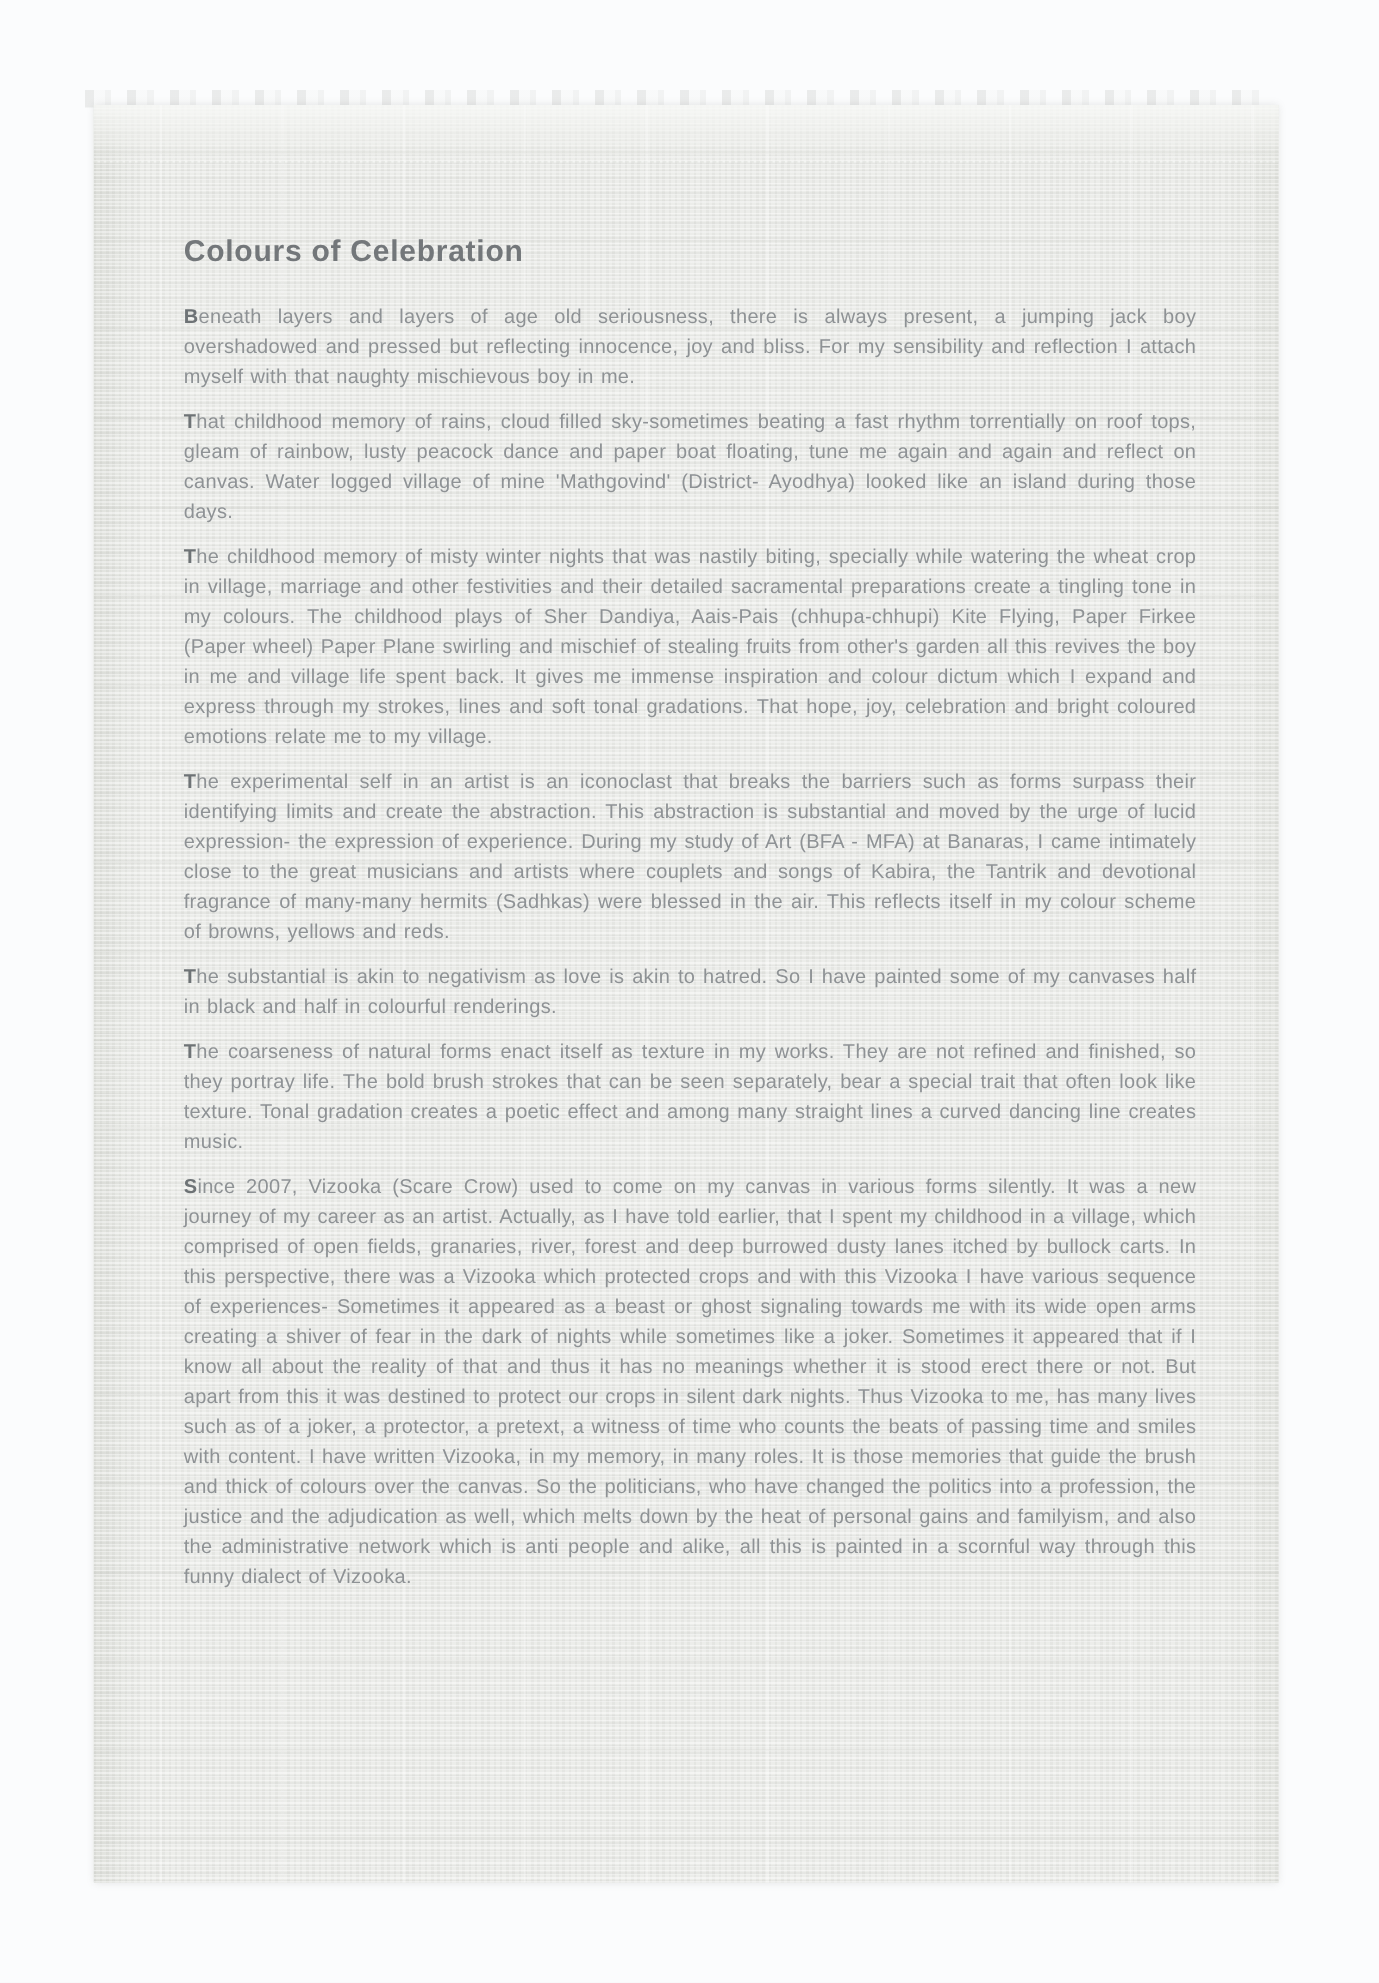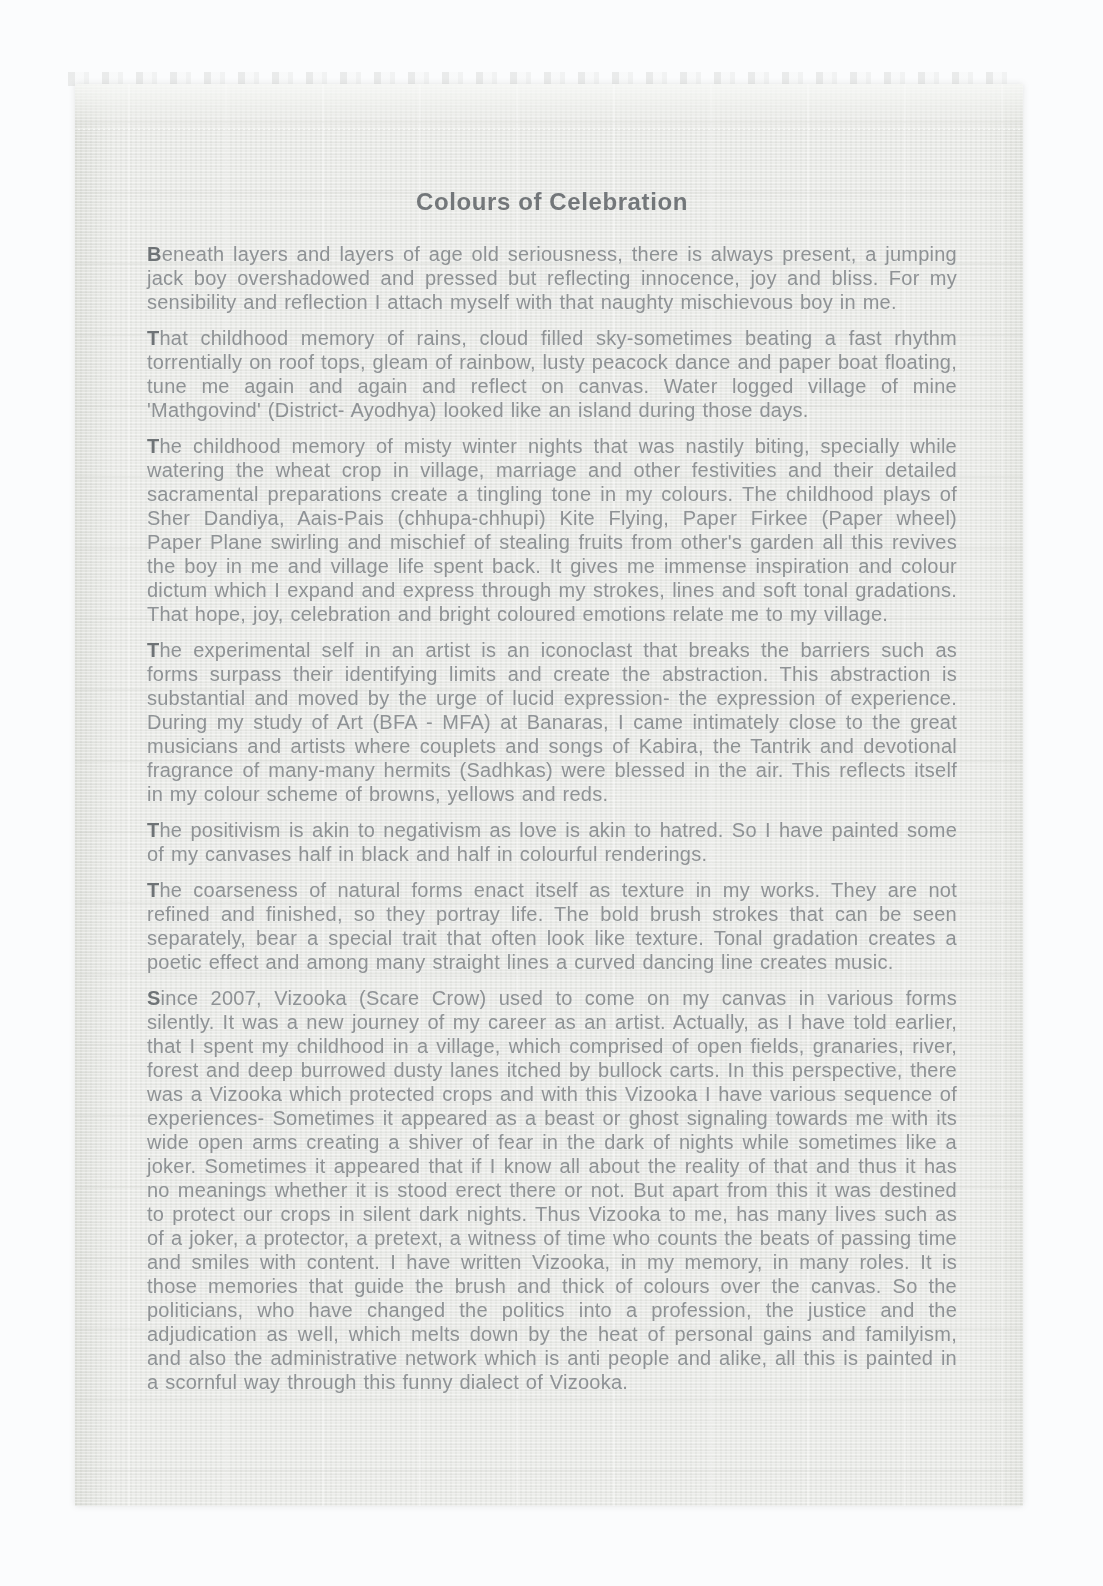--- a/index.html
+++ b/index.html
@@ -87,34 +87,33 @@
         transparent 55px 97px);
     pointer-events: none;
   }
 
   .content {
     position: relative;
     padding: 104px 66px 0 72px;
   }
 
   .doc-title {
-    text-align: center;
     font-size: 24px;
     font-weight: 700;
     letter-spacing: 0.6px;
     color: #73777a;
     margin-bottom: 26px;
   }
 
   .paragraphs {
     color: #8e9295;
   }
 
   .para {
-    font-size: 20px;
+    font-size: 16px;
     line-height: 24px;
     letter-spacing: 0.25px;
     word-spacing: 1px;
     text-align: justify;
     margin-bottom: 12px;
     color: #8e9295;
   }
 
   .para::first-letter {
     font-weight: 700;
@@ -133,20 +132,20 @@
     <div class="weave-streaks"></div>
 
     <div class="content">
       <h1 class="doc-title">Colours of Celebration</h1>
 
       <div class="paragraphs">
           <p class="para">Beneath layers and layers of age old seriousness, there is always present, a jumping jack boy overshadowed and pressed but reflecting innocence, joy and bliss. For my sensibility and reflection I attach myself with that naughty mischievous boy in me.</p>
           <p class="para">That childhood memory of rains, cloud filled sky-sometimes beating a fast rhythm torrentially on roof tops, gleam of rainbow, lusty peacock dance and paper boat floating, tune me again and again and reflect on canvas. Water logged village of mine 'Mathgovind' (District- Ayodhya) looked like an island during those days.</p>
           <p class="para">The childhood memory of misty winter nights that was nastily biting, specially while watering the wheat crop in village, marriage and other festivities and their detailed sacramental preparations create a tingling tone in my colours. The childhood plays of Sher Dandiya, Aais-Pais (chhupa-chhupi) Kite Flying, Paper Firkee (Paper wheel) Paper Plane swirling and mischief of stealing fruits from other's garden all this revives the boy in me and village life spent back. It gives me immense inspiration and colour dictum which I expand and express through my strokes, lines and soft tonal gradations. That hope, joy, celebration and bright coloured emotions relate me to my village.</p>
           <p class="para">The experimental self in an artist is an iconoclast that breaks the barriers such as forms surpass their identifying limits and create the abstraction. This abstraction is substantial and moved by the urge of lucid expression- the expression of experience. During my study of Art (BFA - MFA) at Banaras, I came intimately close to the great musicians and artists where couplets and songs of Kabira, the Tantrik and devotional fragrance of many-many hermits (Sadhkas) were blessed in the air. This reflects itself in my colour scheme of browns, yellows and reds.</p>
-          <p class="para">The positivism is akin to negativism as love is akin to hatred. So I have painted some of my canvases half in black and half in colourful renderings.</p>
+          <p class="para">The substantial is akin to negativism as love is akin to hatred. So I have painted some of my canvases half in black and half in colourful renderings.</p>
           <p class="para">The coarseness of natural forms enact itself as texture in my works. They are not refined and finished, so they portray life. The bold brush strokes that can be seen separately, bear a special trait that often look like texture. Tonal gradation creates a poetic effect and among many straight lines a curved dancing line creates music.</p>
           <p class="para">Since 2007, Vizooka (Scare Crow) used to come on my canvas in various forms silently. It was a new journey of my career as an artist. Actually, as I have told earlier, that I spent my childhood in a village, which comprised of open fields, granaries, river, forest and deep burrowed dusty lanes itched by bullock carts. In this perspective, there was a Vizooka which protected crops and with this Vizooka I have various sequence of experiences- Sometimes it appeared as a beast or ghost signaling towards me with its wide open arms creating a shiver of fear in the dark of nights while sometimes like a joker. Sometimes it appeared that if I know all about the reality of that and thus it has no meanings whether it is stood erect there or not. But apart from this it was destined to protect our crops in silent dark nights. Thus Vizooka to me, has many lives such as of a joker, a protector, a pretext, a witness of time who counts the beats of passing time and smiles with content. I have written Vizooka, in my memory, in many roles. It is those memories that guide the brush and thick of colours over the canvas. So the politicians, who have changed the politics into a profession, the justice and the adjudication as well, which melts down by the heat of personal gains and familyism, and also the administrative network which is anti people and alike, all this is painted in a scornful way through this funny dialect of Vizooka.</p>
         </div>
     </div>
   </div>
 
 </div>
 
 </body></html>

